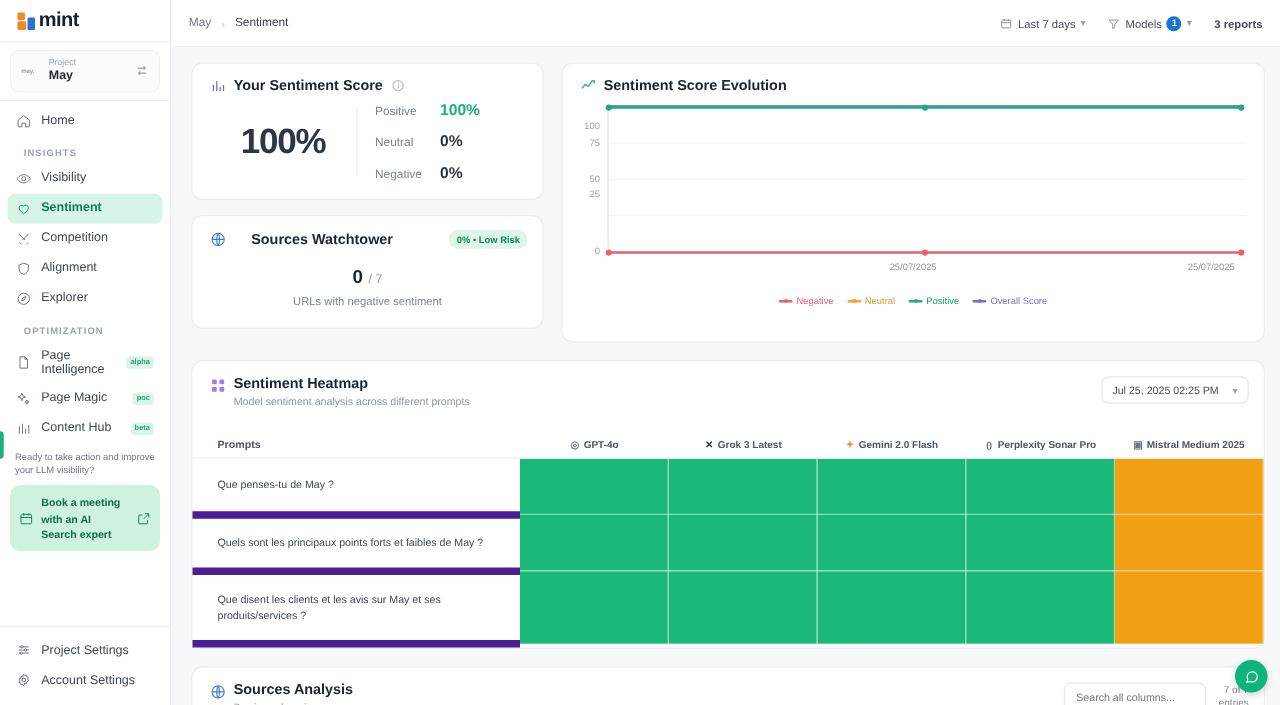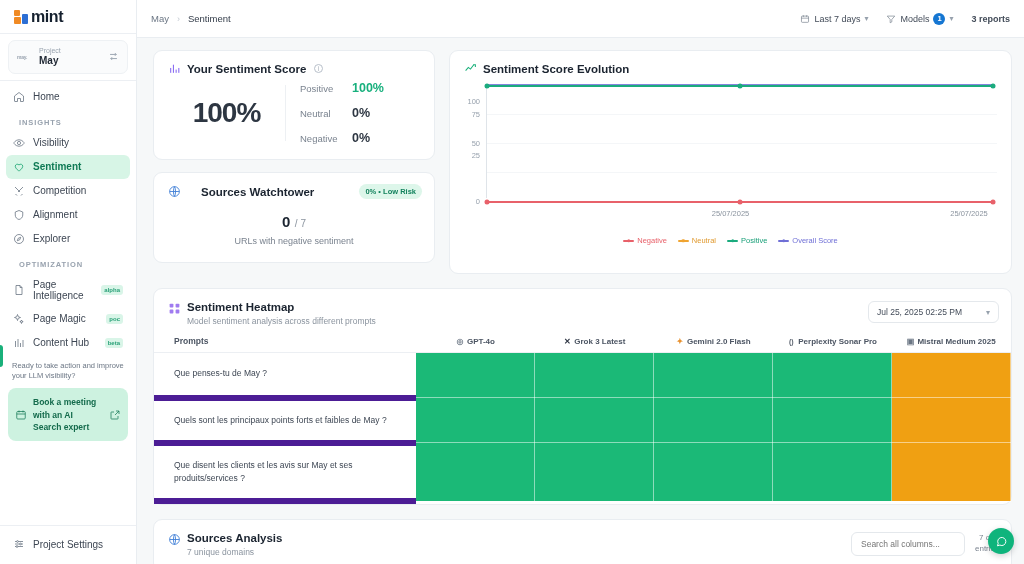--- a/index.html
+++ b/index.html
@@ -144,23 +144,23 @@
     transform: translate(-50%,-50%); background: inherit;
   }
 
   
   .heat-card { background: #fff; border: 1px solid #e9edf1; border-radius: 9px; margin-top: 14px; }
   .heat-head { display: flex; align-items: flex-start; padding: 12px 12px 0 14px; }
   .heat-sub { font-size: 8.5px; color: #8b949f; margin-top: 3px; }
   .date-select {
     margin-left: auto; border: 1px solid #e4e8ec; border-radius: 6px;
     padding: 5px 8px; font-size: 8.5px; color: #434c59;
-    display: flex; align-items: center; gap: 24px; cursor: pointer; background: #fff;
-  }
-  .heat-table { width: 100%; border-collapse: collapse; margin-top: 4px; table-layout: fixed; }
+    display: flex; align-items: center; gap: 11px; cursor: pointer; background: #fff;
+  }
+  .heat-table { width: 100%; border-collapse: collapse; margin-top: 18px; table-layout: fixed; }
   .heat-table th {
     font-size: 8px; font-weight: 600; color: #4c5563; text-align: center;
     padding: 6px 4px; border-bottom: 1px solid #eceff3; white-space: nowrap;
   }
   .heat-table th.prompt-col { text-align: left; padding-left: 20px; width: 262px; font-size: 8.5px; }
   .heat-table td.prompt-cell {
     font-size: 8.5px; color: #3d4653; padding: 13px 14px 13px 20px;
     line-height: 1.55; border-bottom: 6px solid #4c1d95; vertical-align: middle;
   }
   .heat-cell { border-bottom: 1px solid rgba(255,255,255,0.5); border-right: 1px solid rgba(255,255,255,0.5); height: 45px; cursor: pointer; }
@@ -301,20 +301,27 @@
 
     <div class="sidebar-bottom">
       <div class="nav-item">
         <svg viewBox="0 0 24 24">
             <path d="M4 7h16M4 12h16M4 17h16"></path>
             <circle cx="9" cy="7" r="1.8" fill="#fff"></circle>
             <circle cx="15" cy="12" r="1.8" fill="#fff"></circle>
             <circle cx="8" cy="17" r="1.8" fill="#fff"></circle>
           </svg>
         <span>Project Settings</span>
+      </div>
+      <div class="nav-item">
+        <svg viewBox="0 0 24 24">
+            <circle cx="12" cy="12" r="3"></circle>
+            <path d="M12 2.5l1.6 2.3 2.8-.5.6 2.8 2.5 1.3-1.3 2.5 1.3 2.5-2.5 1.3-.6 2.8-2.8-.5L12 21.5l-1.6-2.3-2.8.5-.6-2.8-2.5-1.3 1.3-2.5-1.3-2.5 2.5-1.3.6-2.8 2.8.5z"></path>
+          </svg>
+        <span>Account Settings</span>
       </div>
     </div>
   </aside>
 
   <section class="main">
 
     <div class="topbar">
       <span class="crumb">May</span>
       <span class="crumb-sep">›</span>
       <span class="crumb-cur">Sentiment</span>

